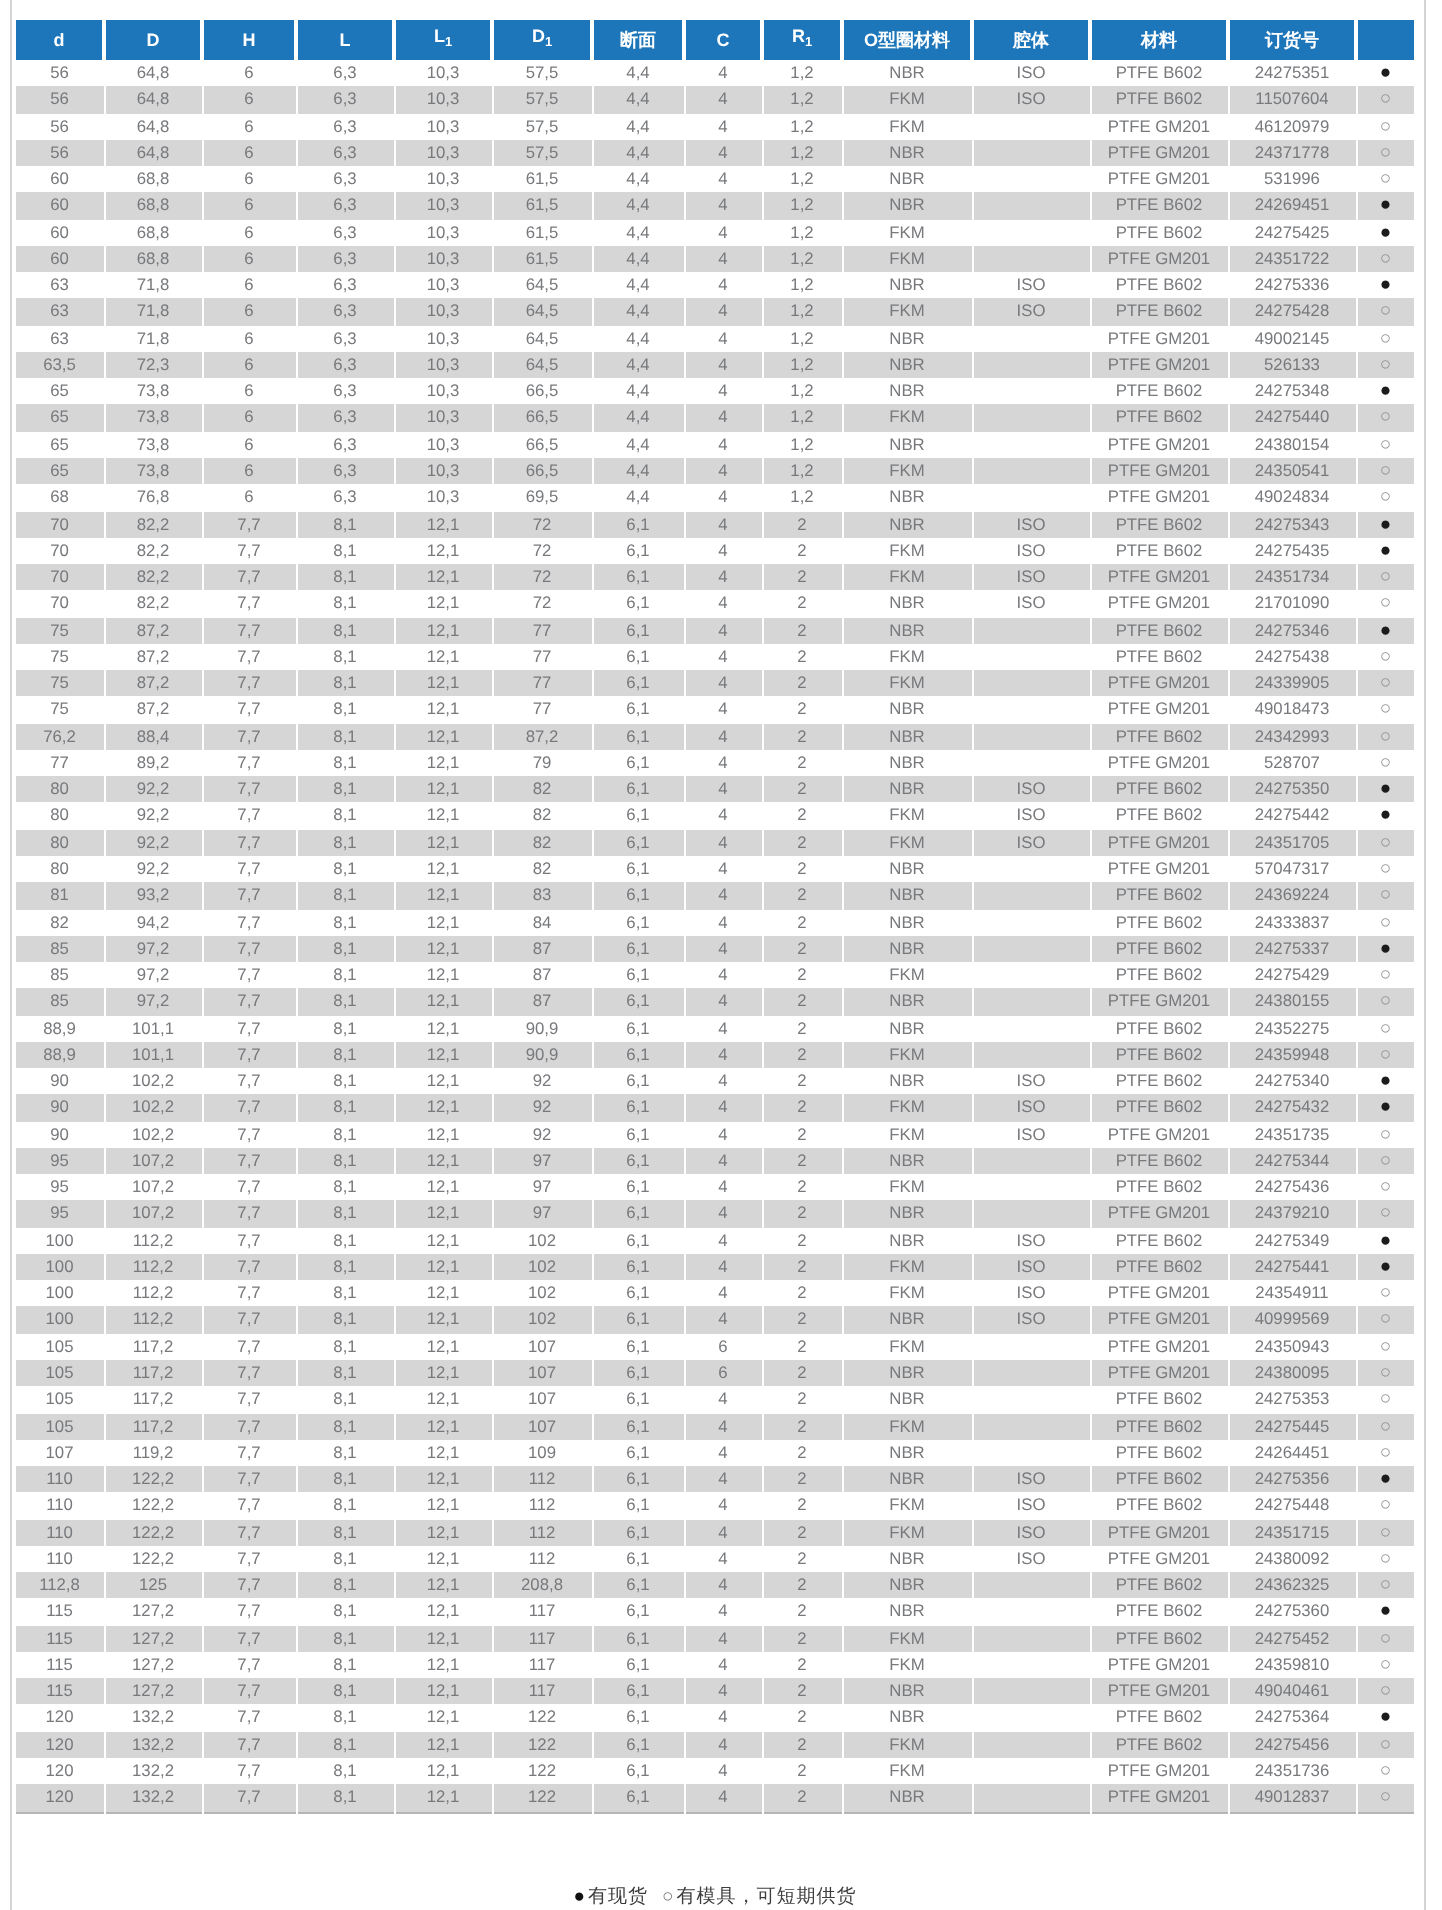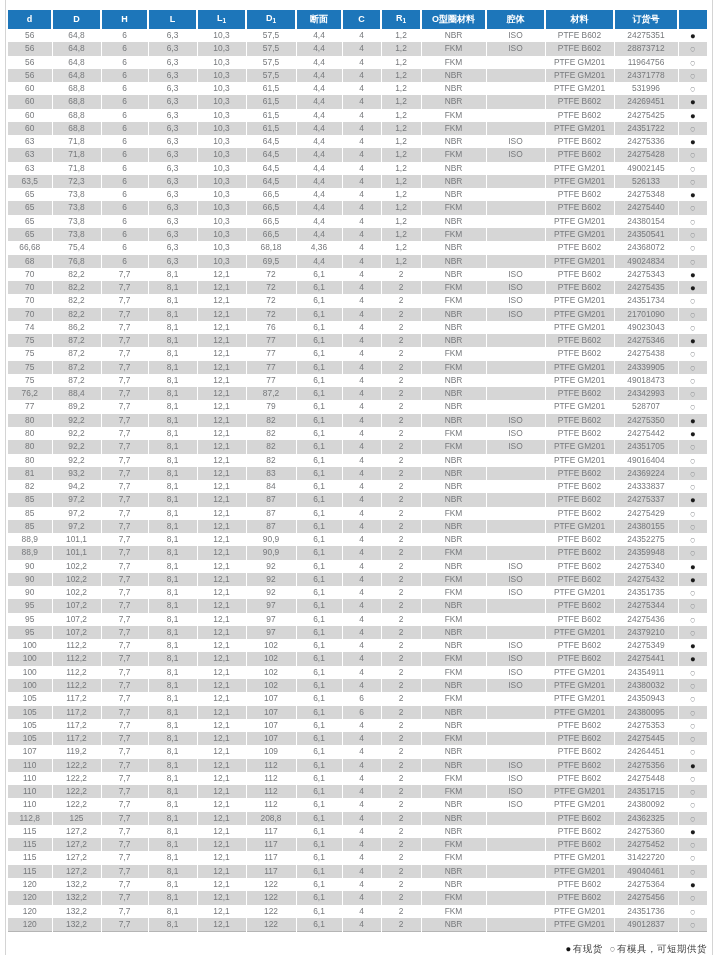--- a/index.html
+++ b/index.html
@@ -40,21 +40,21 @@
   }
   tbody td:last-child{border-right:none;}
   tbody tr:nth-child(even){background:var(--row-stripe,#d6d6d6);}
 
   td.stock{font-size:9.5px;}
   td.stock.filled{color:var(--filled-dot,#1c1c1c);}
   td.stock.hollow{color:var(--hollow-ring,#8f9194);}
 
   .legend{
     position:absolute;left:8px;top:942px;width:699px;
-    text-align:right;font-size:9.5px;color:#3d3d3d;
+    text-align:center;font-size:9.5px;color:#3d3d3d;
     letter-spacing:0.5px;line-height:13px;
   }
   .legend .sym{margin-right:1px;}
   .legend .sym.filled{color:#111111;}
   .legend .sym.hollow{color:#777777;}
   .legend .part{margin-right:7px;}
 </style>
 </head>
 <body>
 
@@ -120,37 +120,37 @@
           <td>6</td>
           <td>6,3</td>
           <td>10,3</td>
           <td>57,5</td>
           <td>4,4</td>
           <td>4</td>
           <td>1,2</td>
           <td>FKM</td>
           <td>ISO</td>
           <td>PTFE B602</td>
-          <td>28873712</td>
+          <td>11507604</td>
           <td class="stock hollow">○</td>
         </tr>
         <tr>
           <td>56</td>
           <td>64,8</td>
           <td>6</td>
           <td>6,3</td>
           <td>10,3</td>
           <td>57,5</td>
           <td>4,4</td>
           <td>4</td>
           <td>1,2</td>
           <td>FKM</td>
           <td></td>
           <td>PTFE GM201</td>
-          <td>11964756</td>
+          <td>46120979</td>
           <td class="stock hollow">○</td>
         </tr>
         <tr>
           <td>56</td>
           <td>64,8</td>
           <td>6</td>
           <td>6,3</td>
           <td>10,3</td>
           <td>57,5</td>
           <td>4,4</td>
@@ -348,36 +348,20 @@
           <td>4,4</td>
           <td>4</td>
           <td>1,2</td>
           <td>FKM</td>
           <td></td>
           <td>PTFE GM201</td>
           <td>24350541</td>
           <td class="stock hollow">○</td>
         </tr>
         <tr>
-          <td>66,68</td>
-          <td>75,4</td>
-          <td>6</td>
-          <td>6,3</td>
-          <td>10,3</td>
-          <td>68,18</td>
-          <td>4,36</td>
-          <td>4</td>
-          <td>1,2</td>
-          <td>NBR</td>
-          <td></td>
-          <td>PTFE B602</td>
-          <td>24368072</td>
-          <td class="stock hollow">○</td>
-        </tr>
-        <tr>
           <td>68</td>
           <td>76,8</td>
           <td>6</td>
           <td>6,3</td>
           <td>10,3</td>
           <td>69,5</td>
           <td>4,4</td>
           <td>4</td>
           <td>1,2</td>
           <td>NBR</td>
@@ -444,36 +428,20 @@
           <td>6,1</td>
           <td>4</td>
           <td>2</td>
           <td>NBR</td>
           <td>ISO</td>
           <td>PTFE GM201</td>
           <td>21701090</td>
           <td class="stock hollow">○</td>
         </tr>
         <tr>
-          <td>74</td>
-          <td>86,2</td>
-          <td>7,7</td>
-          <td>8,1</td>
-          <td>12,1</td>
-          <td>76</td>
-          <td>6,1</td>
-          <td>4</td>
-          <td>2</td>
-          <td>NBR</td>
-          <td></td>
-          <td>PTFE GM201</td>
-          <td>49023043</td>
-          <td class="stock hollow">○</td>
-        </tr>
-        <tr>
           <td>75</td>
           <td>87,2</td>
           <td>7,7</td>
           <td>8,1</td>
           <td>12,1</td>
           <td>77</td>
           <td>6,1</td>
           <td>4</td>
           <td>2</td>
           <td>NBR</td>
@@ -616,21 +584,21 @@
           <td>7,7</td>
           <td>8,1</td>
           <td>12,1</td>
           <td>82</td>
           <td>6,1</td>
           <td>4</td>
           <td>2</td>
           <td>NBR</td>
           <td></td>
           <td>PTFE GM201</td>
-          <td>49016404</td>
+          <td>57047317</td>
           <td class="stock hollow">○</td>
         </tr>
         <tr>
           <td>81</td>
           <td>93,2</td>
           <td>7,7</td>
           <td>8,1</td>
           <td>12,1</td>
           <td>83</td>
           <td>6,1</td>
@@ -888,21 +856,21 @@
           <td>7,7</td>
           <td>8,1</td>
           <td>12,1</td>
           <td>102</td>
           <td>6,1</td>
           <td>4</td>
           <td>2</td>
           <td>NBR</td>
           <td>ISO</td>
           <td>PTFE GM201</td>
-          <td>24380032</td>
+          <td>40999569</td>
           <td class="stock hollow">○</td>
         </tr>
         <tr>
           <td>105</td>
           <td>117,2</td>
           <td>7,7</td>
           <td>8,1</td>
           <td>12,1</td>
           <td>107</td>
           <td>6,1</td>
@@ -1096,21 +1064,21 @@
           <td>7,7</td>
           <td>8,1</td>
           <td>12,1</td>
           <td>117</td>
           <td>6,1</td>
           <td>4</td>
           <td>2</td>
           <td>FKM</td>
           <td></td>
           <td>PTFE GM201</td>
-          <td>31422720</td>
+          <td>24359810</td>
           <td class="stock hollow">○</td>
         </tr>
         <tr>
           <td>115</td>
           <td>127,2</td>
           <td>7,7</td>
           <td>8,1</td>
           <td>12,1</td>
           <td>117</td>
           <td>6,1</td>

